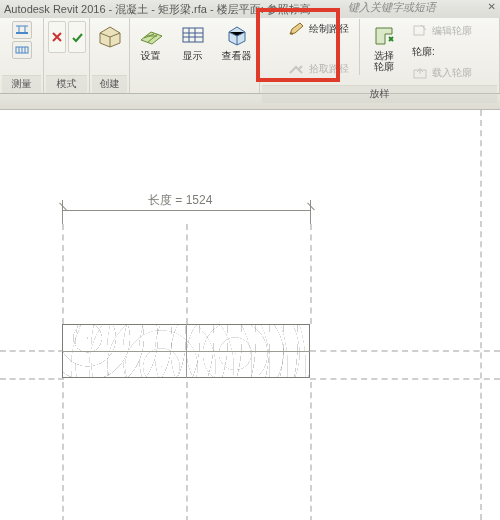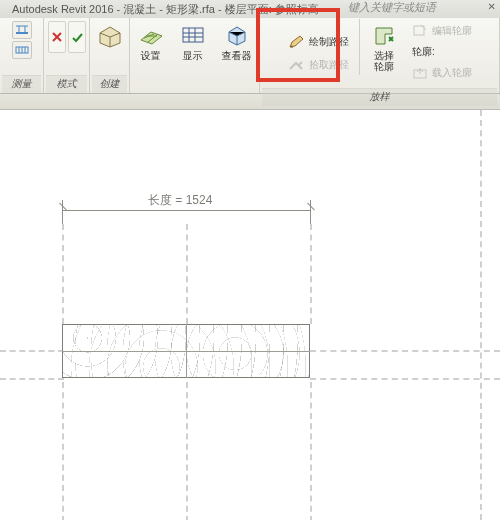--- a/index.html
+++ b/index.html
@@ -1,23 +1,23 @@
 <!DOCTYPE html>
 <html><head>
 <meta charset="utf-8">
 <style>
   * { box-sizing: border-box; margin: 0; padding: 0; }
   html, body { width: 500px; height: 520px; font-family: "Microsoft YaHei", Arial, sans-serif; font-size: 11px; background: #fff; overflow: hidden; }
-  .titlebar { height: 18px; background: linear-gradient(#e8e8e4, #dcdcd6); display: flex; align-items: center; padding: 0 12px; color: #555; font-size: 11px; position: relative; }
+  .titlebar { height: 18px; background: linear-gradient(#e8e8e4, #dcdcd6); display: flex; align-items: center; padding: 0 4px; color: #555; font-size: 11px; position: relative; }
   .titlebar .keyword { position: absolute; left: 348px; top: 0; font-style: italic; color: #888; font-size: 11px; }
   .titlebar .close { position: absolute; right: 4px; top: 1px; font-size: 10px; color: #666; }
   .ribbon { height: 76px; background: linear-gradient(#f7f7f3, #eceae3); border-bottom: 1px solid #b8b8b3; display: flex; position: relative; }
   .panel { display: flex; flex-direction: column; align-items: center; border-right: 1px solid #d0cec6; padding: 1px 2px 0 2px; }
   .panel-body { flex: 1; display: flex; align-items: flex-start; gap: 2px; }
-  .panel-title { font-size: 10px; color: #555; padding: 1px 0 2px 0; text-align: center; width: 100%; background: rgba(210,209,200,.35); border-top: 1px solid #d9d8d0; font-style: italic; }
+  .panel-title { font-size: 10px; color: #555; padding: 1px 0 2px 0; text-align: center; width: 100%; background: rgba(210,209,200,.35); border-top: 1px solid #d9d8d0; }
   .vbtn { display: flex; flex-direction: column; align-items: center; justify-content: flex-start; width: 40px; padding: 2px 1px; cursor: pointer; }
   .vbtn .ic { width: 28px; height: 28px; display: flex; align-items: center; justify-content: center; }
   .vbtn .lbl { font-size: 10px; color: #333; text-align: center; line-height: 11px; margin-top: 1px; }
   .smallcol { display: flex; flex-direction: column; gap: 2px; padding-top: 2px; }
   .smallbtn { width: 20px; height: 18px; border: 1px solid #c9c8c0; background: #f1f0ea; border-radius: 2px; display:flex; align-items:center; justify-content:center; cursor:pointer; }
   .hitem { display: flex; align-items: center; gap: 4px; padding: 2px 4px; cursor: pointer; }
   .hitem .lbl { font-size: 10px; color: #333; }
   .hitem.disabled .lbl { color: #b5b5b0; }
   .redbox { position: absolute; border: 4px solid #e03a2a; pointer-events: none; }
   .tabstrip { height: 16px; background: linear-gradient(#e7e6de, #dedcd3); border-bottom: 1px solid #bdbcb4; }
@@ -133,21 +133,21 @@
               <path d="M5 10 L13 14 L21 10 M13 14 L13 23" stroke="#3e6a9a"></path>
             </svg>
         </div>
         <div class="lbl">查看器</div>
       </div>
     </div>
   </div>
 
   <div class="panel" style="flex:1">
     <div class="panel-body" style="align-items:flex-start;">
-      <div style="display:flex; flex-direction:column; padding:13px 2px; gap:3px;">
+      <div style="display:flex; flex-direction:column; padding:0 2px; gap:20px;">
         <div class="hitem">
           <span>
             <svg width="18" height="16">
                 <path d="M3 13 L5 8 L13 2 L16 5 L8 12 Z" fill="#e9cf8a" stroke="#8a6b2a"></path>
                 <path d="M3 13 L6 14 L5 11 Z" fill="#8a6b2a"></path>
               </svg>
           </span>
           <span class="lbl">绘制路径</span>
         </div>
         <div class="hitem disabled">

